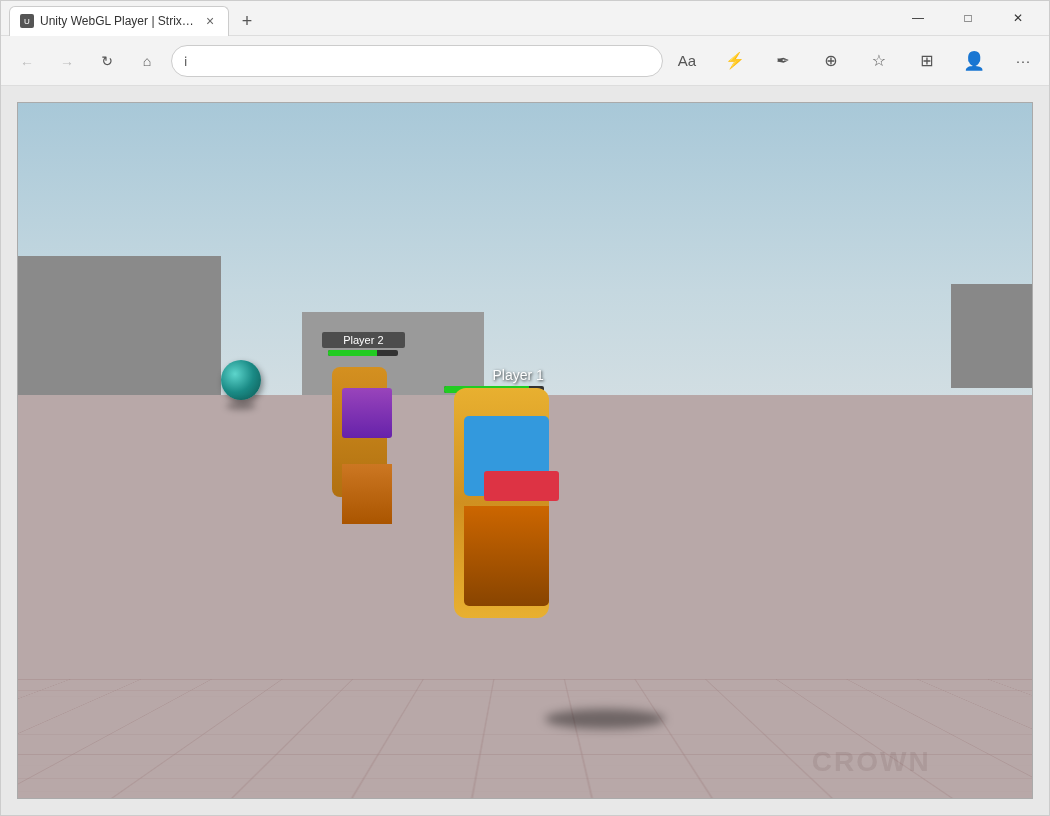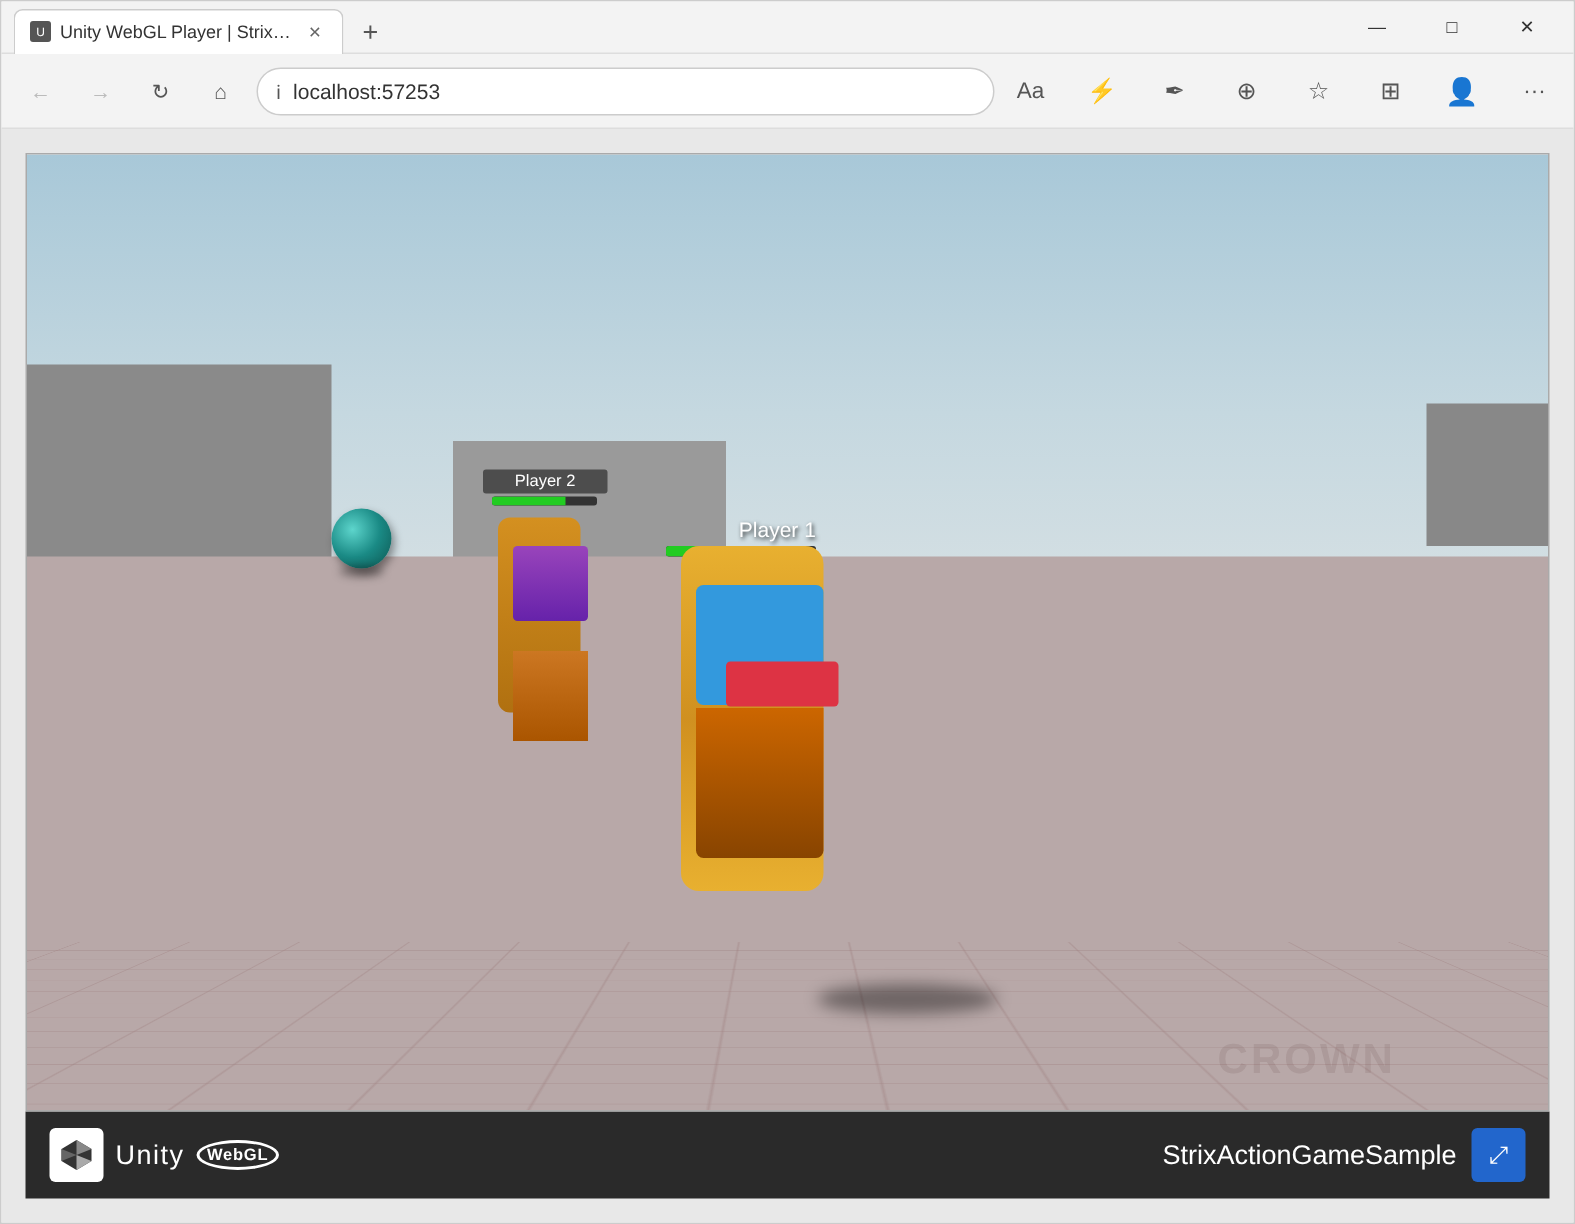--- a/index.html
+++ b/index.html
@@ -497,21 +497,20 @@
   </div>
 
   <div class="address-bar">
     <div class="nav-btn disabled">←</div>
     <div class="nav-btn disabled">→</div>
     <div class="nav-btn">↻</div>
     <div class="nav-btn">⌂</div>
 
     <div class="address-field">
       <span class="lock-icon">ℹ</span>
-      <span class="address-text">localhost:57253</span>
     </div>
 
     <div class="toolbar-icons">
       <div class="toolbar-icon">
         <span>Aa</span>
       </div>
       <div class="toolbar-icon">
         <span style="font-size:16px;">⚡</span>
       </div>
       <div class="toolbar-icon">
@@ -576,36 +575,15 @@
         <div class="p1-hair" style="position:absolute;top:41%;left:43%;width:95px;height:230px;background:linear-gradient(to bottom,#e8b030,#d09020,#e8b030);border-radius:12px;z-index:5;"></div>
         <div style="position:absolute;top:45%;left:44%;width:85px;height:80px;background:#3399dd;border-radius:5px;z-index:6;"></div>
         <div style="position:absolute;top:53%;left:46%;width:75px;height:30px;background:#dd3344;border-radius:3px;z-index:6;"></div>
         <div style="position:absolute;top:58%;left:44%;width:85px;height:100px;background:linear-gradient(to bottom,#cc6600,#884400);z-index:6;border-radius:0 0 5px 5px;"></div>
 
         <div class="p1-shadow"></div>
 
       </div>
     </div>
 
-    <div class="footer-bar">
-      <div class="footer-left">
-
-        <div style="width:36px;height:36px;background:#fff;border-radius:4px;display:flex;align-items:center;justify-content:center;">
-
-          <svg width="24" height="24" viewBox="0 0 24 24">
-            <polygon points="12,2 22,8 22,16 12,22 2,16 2,8" fill="#333"></polygon>
-            <polygon points="12,2 12,12 22,8" fill="#888"></polygon>
-            <polygon points="12,12 2,8 2,16" fill="#666"></polygon>
-            <polygon points="12,12 12,22 22,16" fill="#aaa"></polygon>
-          </svg>
-        </div>
-        <span class="unity-text">Unity</span>
-        <span class="webgl-badge">WebGL</span>
-      </div>
-
-      <div class="footer-right">
-        <span class="game-title">StrixActionGameSample</span>
-        <div class="fullscreen-btn">⤢</div>
-      </div>
-    </div>
 
   </div>
 </div>
 
 </body></html>

